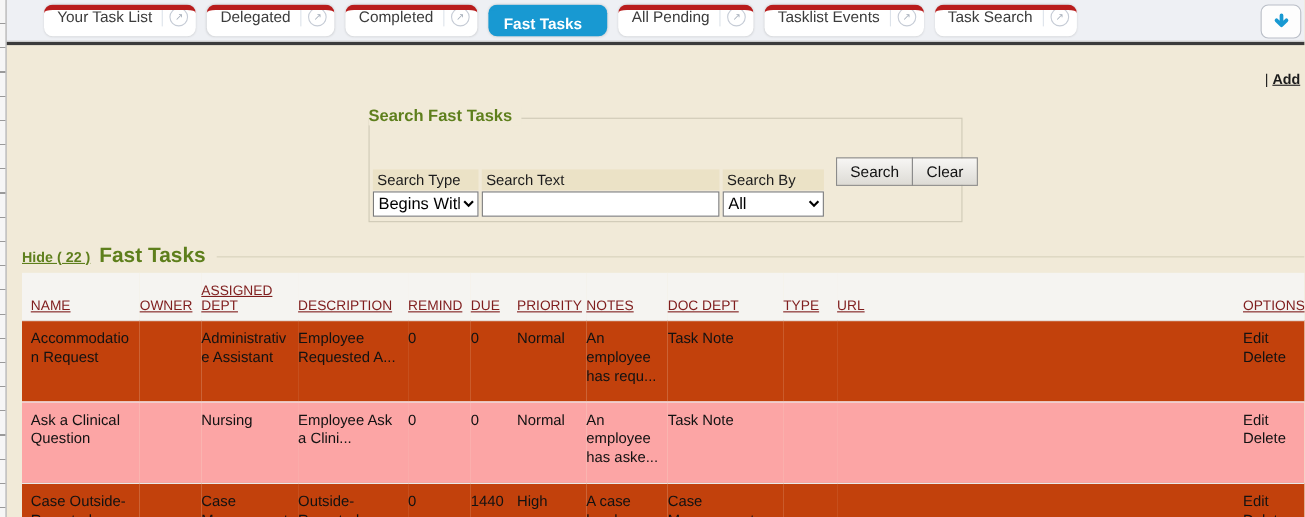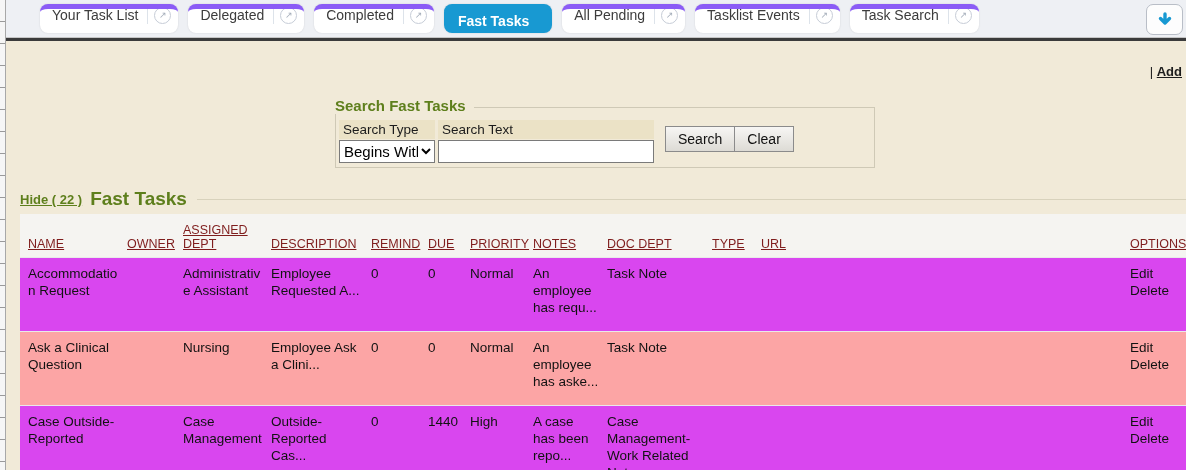--- a/index.html
+++ b/index.html
@@ -19,21 +19,21 @@
   .tabbar {
     position:relative; height:38px; background:#eef0f4;
     border-bottom:1px solid #c6c6c6;
     display:flex; align-items:center; gap:10px; padding-left:40px;
   }
   .darkline { height:3px; background:#3b3b3b; }
   .tab {
     display:flex; align-items:center; background:#ffffff;
     border-radius:8px; height:29px; padding:0 4px 12px 12px;
     position:relative; overflow:hidden; cursor:pointer;
-    border-top:5px solid #8b5cf6;
+    border-top:5px solid #b91c1c;
     box-shadow:0 0 2px rgba(0,0,0,0.12);
     font-size:14px; color:#3c3c3c; white-space:nowrap;
   }
   .tab .tab-label { padding-right:9px; }
   .tab .tab-sep { width:1px; height:18px; background:#dde3ea; margin-right:6px; }
   .tab .tab-icon {
     width:17px; height:17px; border:1px solid #c6ccd6; border-radius:50%;
     color:#a5aeba; font-size:9px; line-height:15px; text-align:center;
     display:inline-block; margin-right:3px;
   }
@@ -56,21 +56,21 @@
   .search-wrap { margin:16px 0 0 335px; width:540px; position:relative; }
   .search-title {
     color:#5e7f1c; font-weight:bold; font-size:15px;
     position:relative; z-index:2; display:inline-block;
     background:#f1ead8; padding-right:8px; margin-bottom:-2px;
   }
   .search-box {
     border:1px solid #cfc9b6; margin-top:-8px; padding:12px 6px 4px 3px;
     display:flex; align-items:center;
   }
-  .search-col { margin-right:3px; }
+  .search-col { margin-right:3px;margin-top:34px; }
   .search-lbl {
     background:#ebe2c6; font-size:13.5px; color:#1c1c1c;
     padding:2px 4px; height:19px; white-space:nowrap;
   }
   .search-col select, .search-col input {
     font-family:Liberation Sans, sans-serif; font-size:15px;
     height:23px; border:1px solid #7a7a7a; background:#fff; margin-top:1px;
   }
   .col-type select { width:96px; }
   .col-text input { width:216px; padding:0 4px; }
@@ -95,21 +95,21 @@
   
   .tasks-wrap { margin-left:20px; }
   table.tasks { border-collapse:collapse; width:1166px; table-layout:fixed; }
   table.tasks thead tr { background:#f5f4f1; height:43px; }
   table.tasks th {
     font-size:12.5px; font-weight:normal; color:#6b6b6b;
     text-align:left; vertical-align:bottom; padding:0 6px 6px 0;
   }
   table.tasks th:first-child { padding-left:8px; }
   table.tasks th a { color:#7f1d1d; text-decoration:underline; cursor:pointer; }
-  table.tasks tbody tr { background:#d946ef; height:74px; border-top:1px solid #e9e9e9; }
+  table.tasks tbody tr { background:#c2410c; height:74px; border-top:1px solid #e9e9e9; }
   table.tasks tbody tr.alt { background:#fca5a5; }
   table.tasks td {
     font-size:13.5px; color:#121212; vertical-align:top;
     padding:7px 8px 0 0; line-height:17px; word-wrap:break-word;
   }
   table.tasks td:first-child { padding-left:8px; }
   .opt-link { cursor:pointer; }
 </style>
 </head>
 <body>
@@ -168,20 +168,26 @@
   <div class="search-box">
     <div class="search-col col-type">
       <div class="search-lbl">Search Type</div>
       <select>
         <option>Begins With</option>
       </select>
     </div>
     <div class="search-col col-text">
       <div class="search-lbl">Search Text</div>
       <input type="text" value="" style="">
+    </div>
+    <div class="search-col col-by">
+      <div class="search-lbl">Search By</div>
+      <select>
+        <option>All</option>
+      </select>
     </div>
     <div class="search-btns">
       <button class="btn">Search</button>
       <button class="btn">Clear</button>
     </div>
   </div>
 </div>
 
 <div class="list-head">
   <a class="hide-link">Hide ( 22 )</a>

